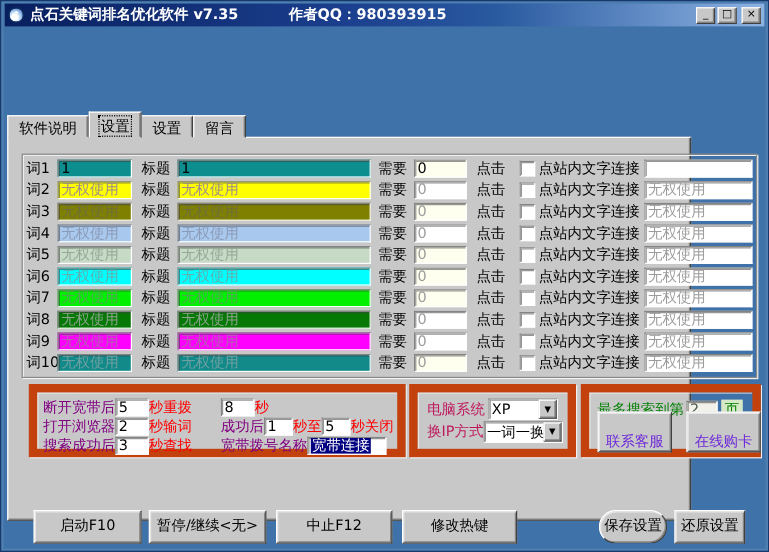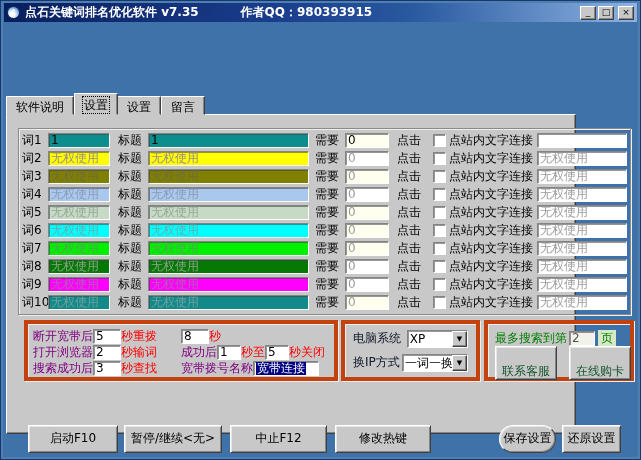--- a/index.html
+++ b/index.html
@@ -47,49 +47,49 @@
   .title { margin-left:4px; flex:1 1 auto; }
   .nlbl { margin-left:6px; width:26px; flex:0 0 auto; }
   .need { margin-left:4px; width:44px; flex:0 0 auto; }
   .clbl { margin-left:8px; width:26px; flex:0 0 auto; }
   .chk { margin-left:10px; width:13px; height:13px; flex:0 0 auto; background:#fff;
     border:1px solid; border-color:#848484 #ffffff #ffffff #848484; box-shadow:inset 1px 1px 0 rgba(64,64,64,.55); }
   .chklbl { margin-left:3px; width:86px; flex:0 0 auto; }
   .link { margin-left:2px; width:90px; flex:0 0 auto; color:#9c9c9c; }
 
   
-  .gb { position:absolute; border:4px solid #c2410c; box-shadow:inset 1px 1px 0 #efefef, 1px 1px 0 #efefef; }
+  .gb { position:absolute; border:7px solid #c2410c; box-shadow:inset 1px 1px 0 #efefef, 1px 1px 0 #efefef; }
   .gb-timing { left:17px; top:205px; width:314px; height:61px; padding:4px 5px; display:flex; flex-direction:column; justify-content:space-between; }
   .t-row { display:flex; align-items:center; height:16px; }
   .plbl { color:#800080; white-space:nowrap; }
   .rsuf { color:#ff0000; white-space:nowrap; }
   .sinp { height:15px; background:#fff; border:1px solid; border-color:#848484 #ffffff #ffffff #848484;
     box-shadow:inset 1px 1px 0 rgba(64,64,64,.55); line-height:13px; padding:0 2px; color:#000; }
   .w28 { width:28px; } .w24 { width:24px; }
   .colA { display:flex; align-items:center; width:148px; flex:0 0 auto; }
   .colB { display:flex; align-items:center; }
   .dial-val { background:#000080; color:#fff; display:inline-block; padding:0 1px; }
 
   .gb-system { left:334px; top:205px; width:139px; height:61px; padding:5px 8px; display:flex; flex-direction:column; justify-content:space-between; }
   .s-row { display:flex; align-items:center; height:19px; }
-  .tlabel { color:#0f172a; white-space:nowrap; width:58px; }
+  .tlabel { color:#be185d; white-space:nowrap; width:58px; }
   .combo { display:flex; width:66px; height:18px; background:#fff; border:1px solid; border-color:#848484 #ffffff #ffffff #848484;
     box-shadow:inset 1px 1px 0 rgba(64,64,64,.55); }
   .combo-val { flex:1; line-height:16px; padding-left:2px; overflow:hidden; white-space:nowrap; }
   .combo-arrow { width:15px; background:#c8c8c8; border:1px solid; border-color:#fff #404040 #404040 #fff;
     box-shadow:inset -1px -1px 0 #848484; font-size:7px; line-height:14px; text-align:center; color:#000; }
 
   .gb-search { left:477px; top:205px; width:150px; height:61px; padding:5px 7px; display:flex; flex-direction:column; justify-content:space-between; }
   .g-row { display:flex; align-items:center; height:19px; }
   .glbl { color:#008000; white-space:nowrap; }
   .page-inp { width:26px; height:15px; background:#f2f2ea; border:1px solid; border-color:#848484 #ffffff #ffffff #848484;
     box-shadow:inset 1px 1px 0 rgba(64,64,64,.55); line-height:13px; padding:0 2px; color:#4a5a4a; margin-left:2px; }
   .gsuf { color:#008000; background:#d6e8c6; padding:0 3px; margin-left:3px; }
   .mini-btn { height:20px; background:#c8c8c8; border:1px solid; border-color:#fff #404040 #404040 #fff;
-    box-shadow:inset 1px 1px 0 #e6e6e6, inset -1px -1px 0 #848484; padding:16px 6px; line-height:17px; color:#14532d; white-space:nowrap; }
+    box-shadow:inset 1px 1px 0 #e6e6e6, inset -1px -1px 0 #848484; padding:16px 6px; line-height:17px; color:#6d28d9; white-space:nowrap; }
   .mini-gap { margin-left:12px; }
 
   
   .abtn { position:absolute; top:272px; height:28px; background:#c8c8c8; border:1px solid; border-color:#fff #404040 #404040 #fff;
     box-shadow:inset 1px 1px 0 #e6e6e6, inset -1px -1px 0 #848484; text-align:center; line-height:25px; color:#000; white-space:nowrap;margin-top:38px; }
   .abtn1 { left:21px;  width:90px; }
   .abtn2 { left:117px; width:98px; }
   .abtn3 { left:223px; width:97px; }
   .abtn4 { left:328px; width:96px; }
   .abtn5 { left:492px; width:57px;border-radius:14px; }

